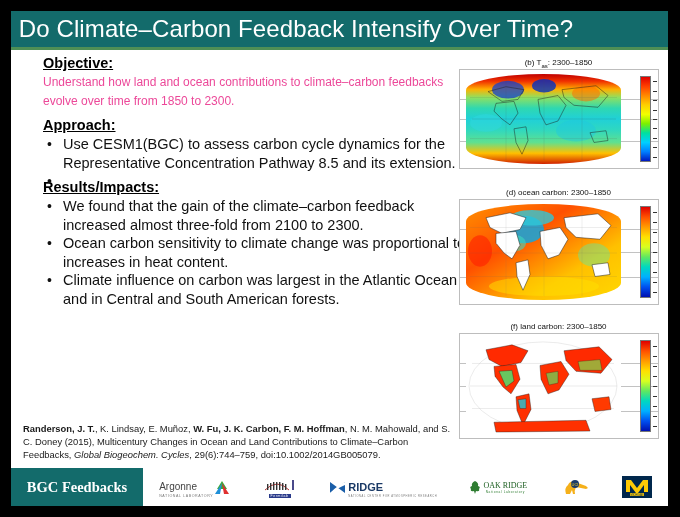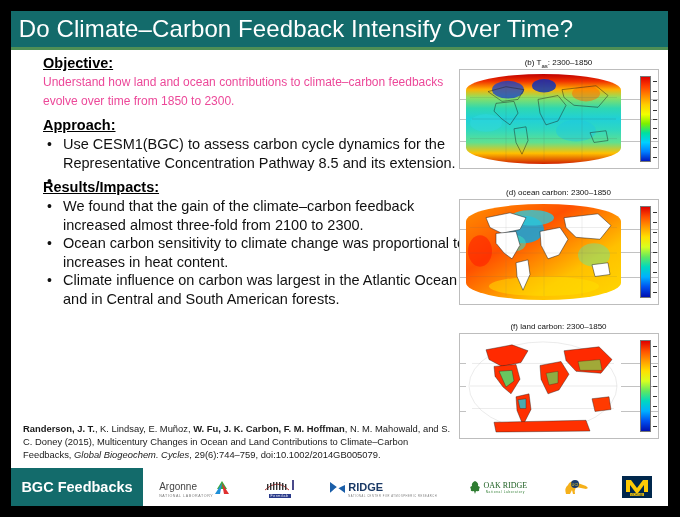--- a/index.html
+++ b/index.html
@@ -47,21 +47,21 @@
   .cbar-ticks i{position:absolute;right:0;width:4px;height:1px;background:#333;}
 
   
   .ramp-temp{background:linear-gradient(#e00000,#ff4000,#ff8a00,#ffd000,#f2ff00,#7bf000,#00e0a0,#00d0ff,#0080ff,#0018c0);}
   .ramp-rev{background:linear-gradient(#e00000,#ff5000,#ff9b00,#ffe000,#d8ff20,#60e860,#00d8c0,#00b0ff,#0050f0,#0010b0);}
 
   
   .footer{position:absolute;left:0;bottom:0;width:657px;height:38px;background:#fff;}
   .bgc-band{position:absolute;left:0;top:0;width:132px;height:38px;background:#136B6B;
     display:flex;align-items:center;justify-content:center;}
-  .bgc-band span{color:#fff;font-size:14.5px;font-weight:bold;}
+  .bgc-band span{color:#fff;font-size:14.5px;font-weight:bold;font-family:Liberation Serif, serif;}
   .logos{position:absolute;left:132px;top:0;right:0;height:38px;display:flex;align-items:center;
     justify-content:space-around;background:#fff;}
   .logo{height:30px;display:flex;align-items:center;justify-content:center;}
 
   .lg-txt{font-size:9px;color:#3a3a3a;}
   .lg-sub{font-size:3.6px;color:#777;letter-spacing:.6px;display:block;text-align:center;}
 </style>
 </head>
 <body>
 

